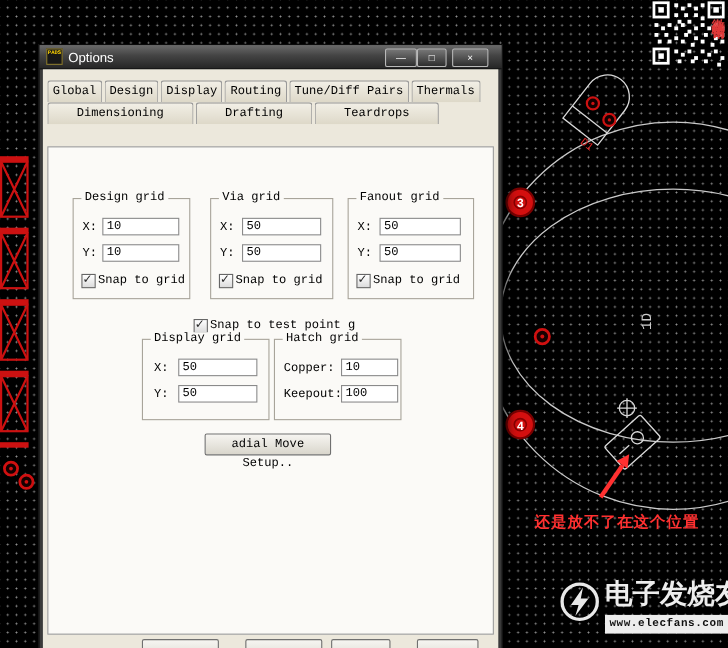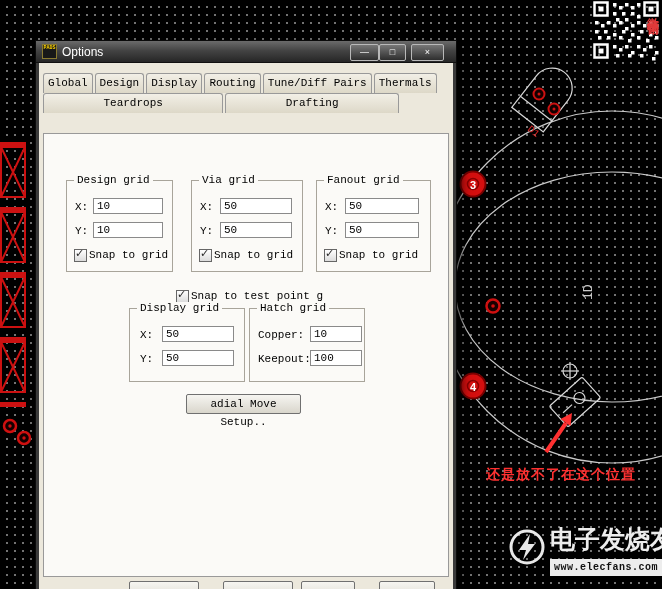--- a/index.html
+++ b/index.html
@@ -265,22 +265,23 @@
       <div id="tabs">
         <div class="tabrow">
           <div class="tab">Global</div>
           <div class="tab">Design</div>
           <div class="tab">Display</div>
           <div class="tab">Routing</div>
           <div class="tab">Tune/Diff Pairs</div>
           <div class="tab">Thermals</div>
         </div>
         <div class="tabrow">
+          <div class="tab">Dimensioning</div>
+          <div class="tab">Drafting</div>
           <div class="tab">Teardrops</div>
-          <div class="tab">Drafting</div>
         </div>
       </div>
 
       <div id="panel">
 
         <div class="group" style="left:22px;top:46px;width:105px;height:90px;">
           <div class="group-title">Design grid</div>
           <div class="flabel" style="left:8px;top:20px;">X:</div>
           <input class="tinput" style="left: 26px; top: 17px; width: 62px;" value="10">
           <div class="flabel" style="left:8px;top:44px;">Y:</div>

